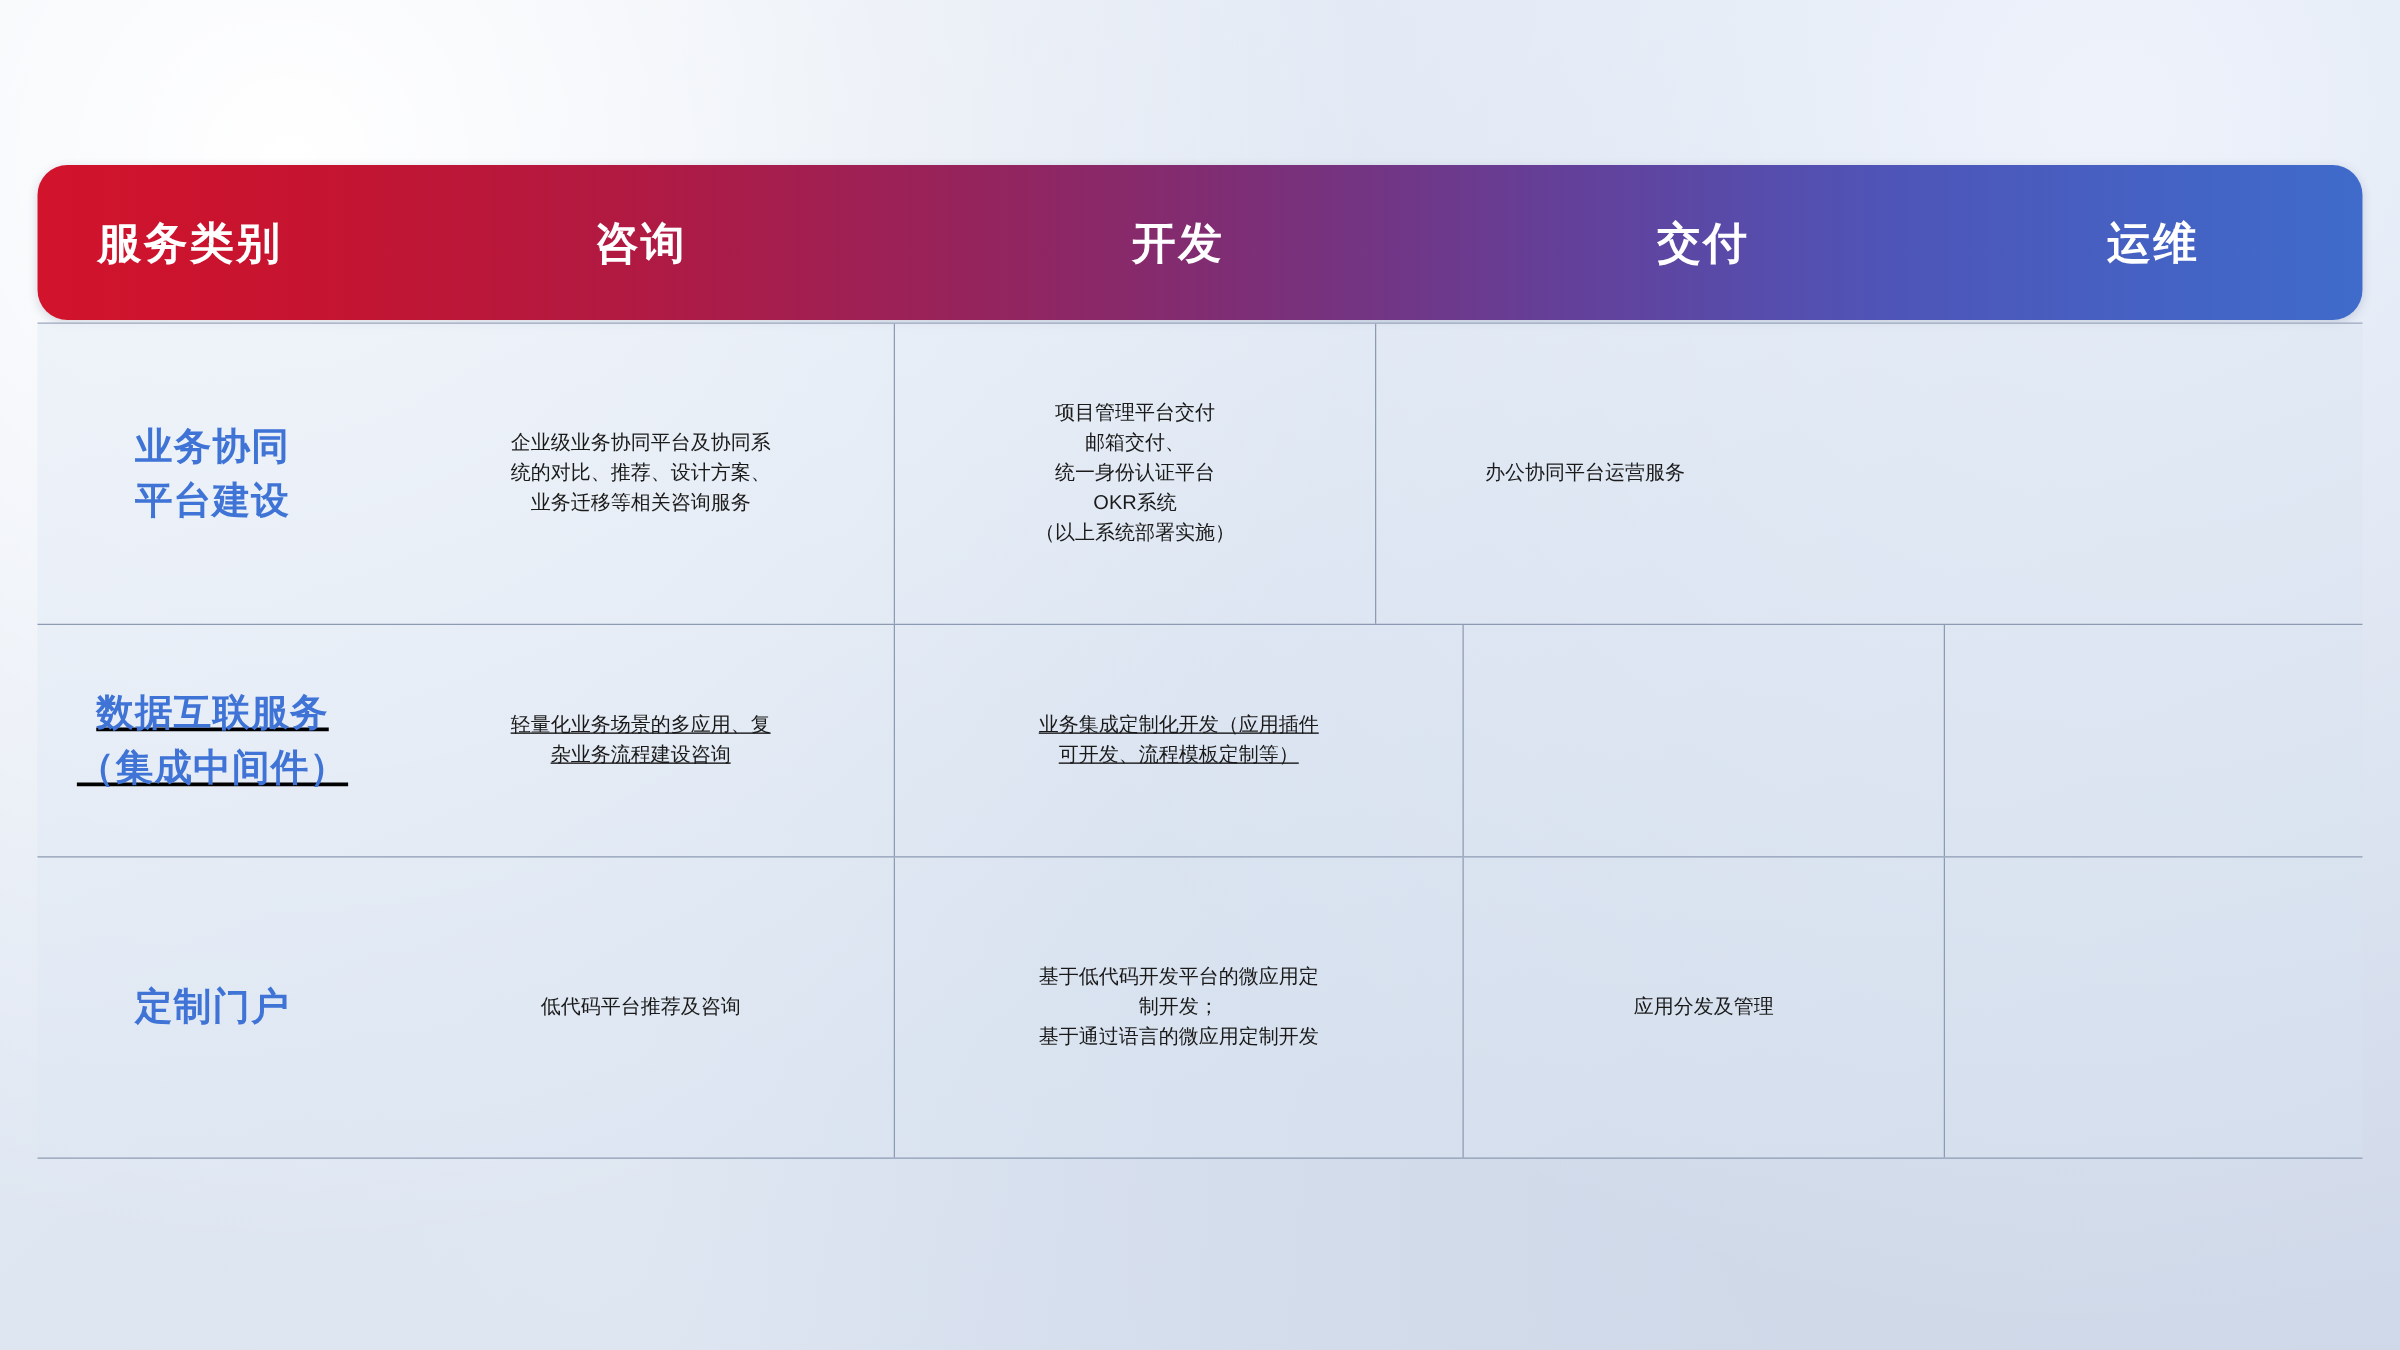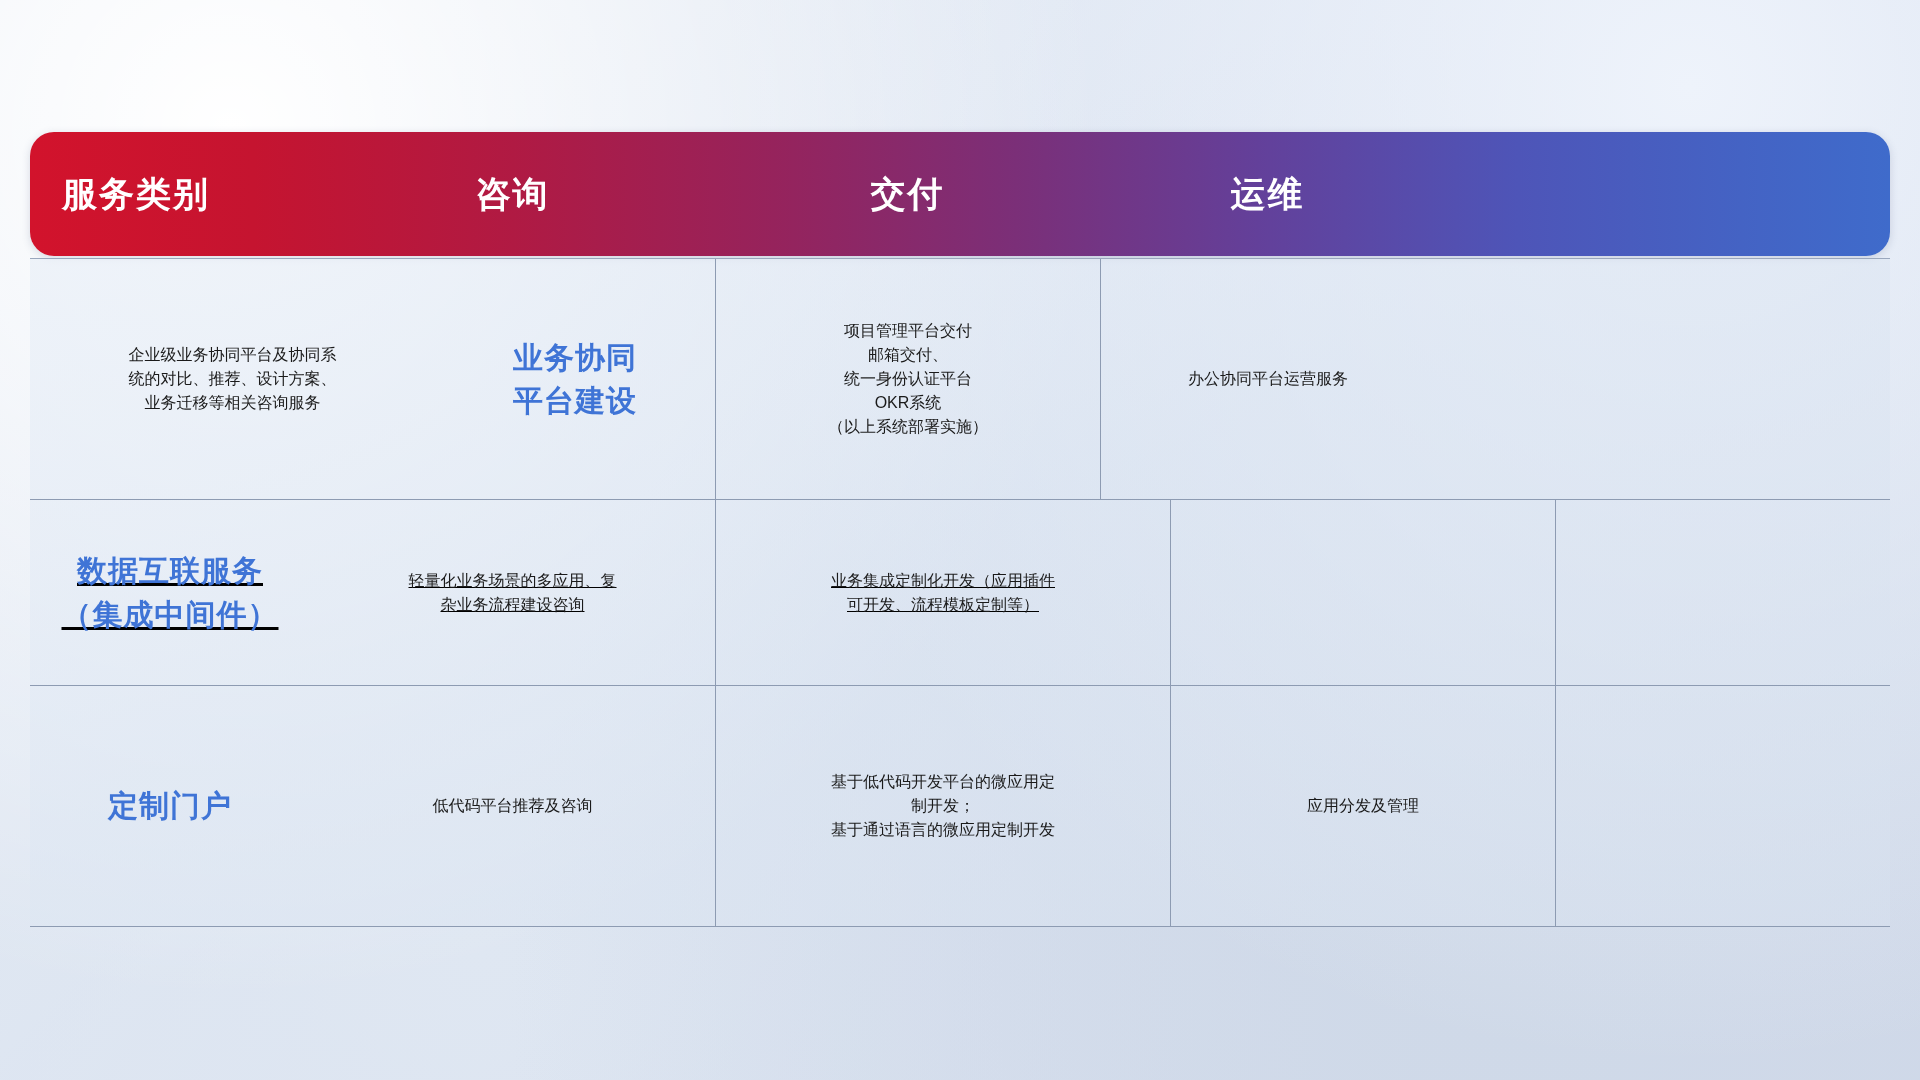--- a/index.html
+++ b/index.html
@@ -55,21 +55,21 @@
     font-size: 35px;
     font-weight: bold;
     letter-spacing: 2px;
   }
   .c0 { width: 280px; }
   .c1 { width: 405px; }
   .c2 { width: 455px; }
   .c3 { width: 385px; }
   .c4 { width: 335px; }
 
-  .header-cell.c0 { justify-content: flex-start; padding-left: 32px; box-sizing: border-box; }
+  .header-cell.c0 { justify-content: flex-start; padding-left: 48px; box-sizing: border-box; }
 
   
   .body-rows {
     margin-top: 2px;
     border-top: 1px solid #9aa7bd;
     background: linear-gradient(160deg, rgba(234,240,248,0.72) 0%, rgba(222,231,243,0.62) 45%, rgba(214,224,238,0.55) 100%);
   }
   .row {
     display: flex;
     border-bottom: 1px solid #8d9bb2;
@@ -101,32 +101,33 @@
 </style>
 </head>
 <body>
 
 <div class="page">
   <div class="table-wrap">
 
     <div class="header-row">
       <div class="header-cell c0">服务类别</div>
       <div class="header-cell c1">咨询</div>
+      <div class="header-cell c2">开发</div>
       <div class="header-cell c3">交付</div>
       <div class="header-cell c4">运维</div>
     </div>
 
     <div class="body-rows">
 
       <div class="row row-1">
+        <div class="cell label c0">业务协同
+平台建设</div>
         <div class="cell c1">企业级业务协同平台及协同系
 统的对比、推荐、设计方案、
 业务迁移等相关咨询服务</div>
-        <div class="cell label c0">业务协同
-平台建设</div>
         <div class="cell c3 sep-left">项目管理平台交付
 邮箱交付、
 统一身份认证平台
 OKR系统
 （以上系统部署实施）</div>
         <div class="cell c4 sep-left">办公协同平台运营服务</div>
       </div>
 
       <div class="row row-2">
         <div class="cell label c0">数据互联服务

